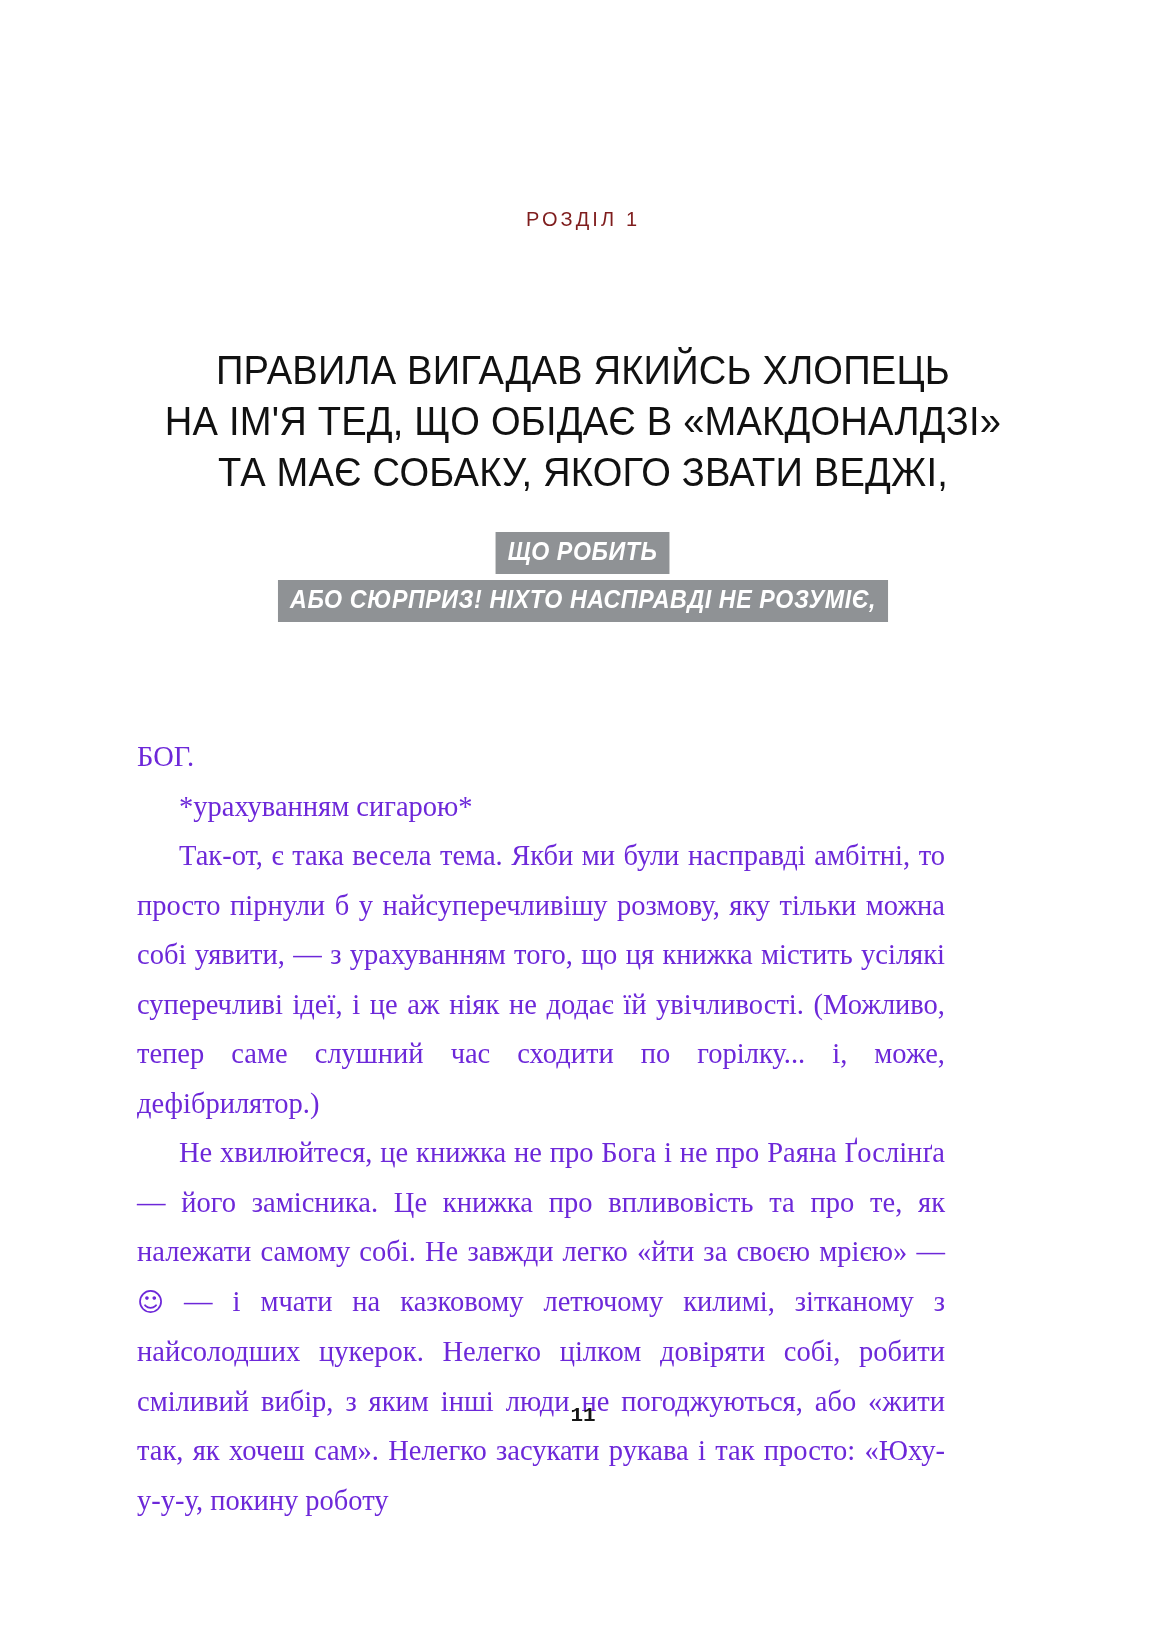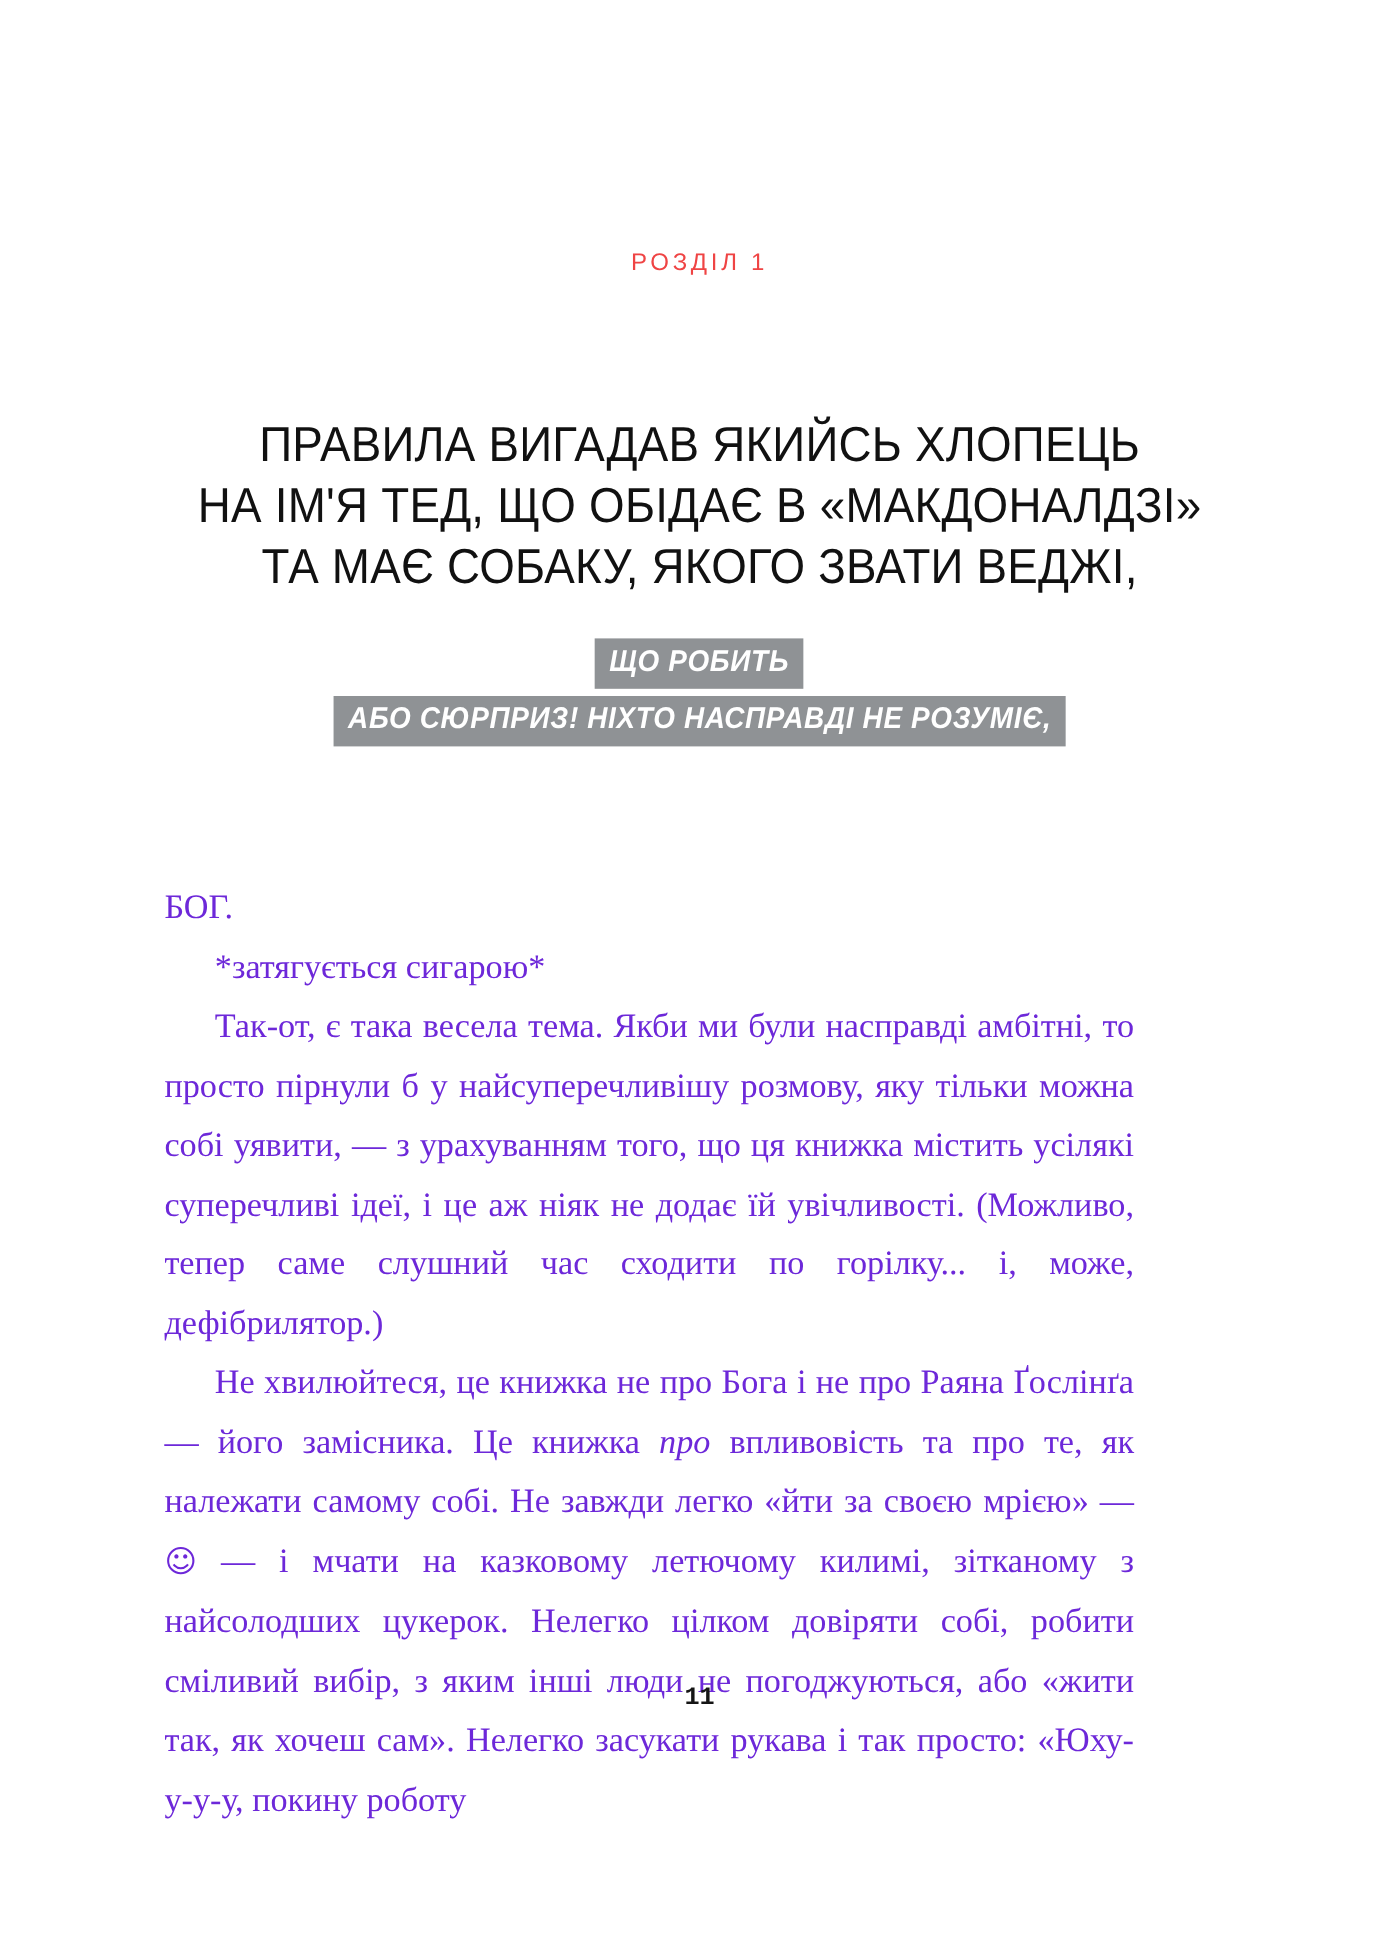--- a/index.html
+++ b/index.html
@@ -29,21 +29,21 @@
   .chapter-label {
     position: absolute;
     top: 208px;
     left: 0;
     width: 1166px;
     text-align: center;
     font-family: "Liberation Sans", "DejaVu Sans", sans-serif;
     font-size: 20px;
     font-weight: 400;
     letter-spacing: 3.1px;
-    color: #ef4444;
+    color: #7f1d1d;
   }
 
   
   .chapter-title {
     position: absolute;
     top: 318px;
     left: 0;
     width: 1166px;
     text-align: center;
     font-family: "Liberation Sans", "DejaVu Sans", sans-serif;
@@ -93,21 +93,21 @@
     font-size: 28.5px;
     line-height: 49.5px;
     color: #6d28d9;
     text-align: justify;
     text-justify: inter-word;
   }
   .body-copy p { margin: 0; }
   .p-opening { text-indent: 0; }
   .p-indent { text-indent: 42px; }
   .p-stage { text-indent: 42px; }
-  .em { font-style: italic; }
+  .em { }
   .smiley { font-family: "DejaVu Sans", sans-serif; font-size: 26px; }
 
   
   .folio {
     position: absolute;
     top: 1404px;
     left: 0;
     width: 1166px;
     text-align: center;
     font-family: Liberation Mono, monospace;
@@ -133,20 +133,20 @@
     <span class="subtitle-line">
       <span class="hl">ЩО РОБИТЬ</span>
     </span>
     <span class="subtitle-line">
       <span class="hl">АБО СЮРПРИЗ! НІХТО НАСПРАВДІ НЕ РОЗУМІЄ,</span>
     </span>
   </div>
 
   <div class="body-copy">
     <p class="p-opening">БОГ.</p>
-    <p class="p-stage">*затягується сигарою*</p>
+    <p class="p-stage">*урахуванням сигарою*</p>
     <p class="p-indent">Так-от, є така весела тема. Якби ми були насправді амбітні, то просто пірнули б у найсуперечливішу розмову, яку тільки можна собі уявити, — з урахуванням того, що ця книжка містить усілякі суперечливі ідеї, і це аж ніяк не додає їй увічливості. (Можливо, тепер саме слушний час сходити по горілку... і, може, дефібрилятор.)</p>
     <p class="p-indent"><span>Не хвилюйтеся, це книжка не про Бога і не про Раяна Ґослінґа — його замісника. Це книжка </span><span class="em">про</span><span> впливовість та про те, як належати самому собі. Не завжди легко «йти за своєю мрією» — </span><span class="smiley">☺</span><span> — і мчати на казковому летючому килимі, зітканому з найсолодших цукерок. Нелегко цілком довіряти собі, робити сміливий вибір, з яким інші люди не погоджуються, або «жити так, як хочеш сам». Нелегко засукати рукава і так просто: «Юху-у-у-у, покину роботу</span></p>
   </div>
 
   <div class="folio">11</div>
 
 </div>
 
 </body></html>

